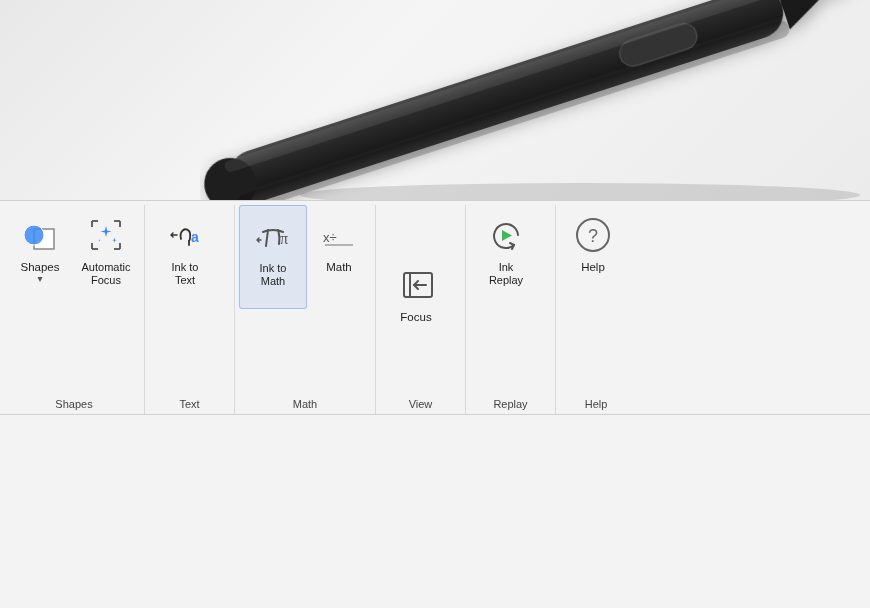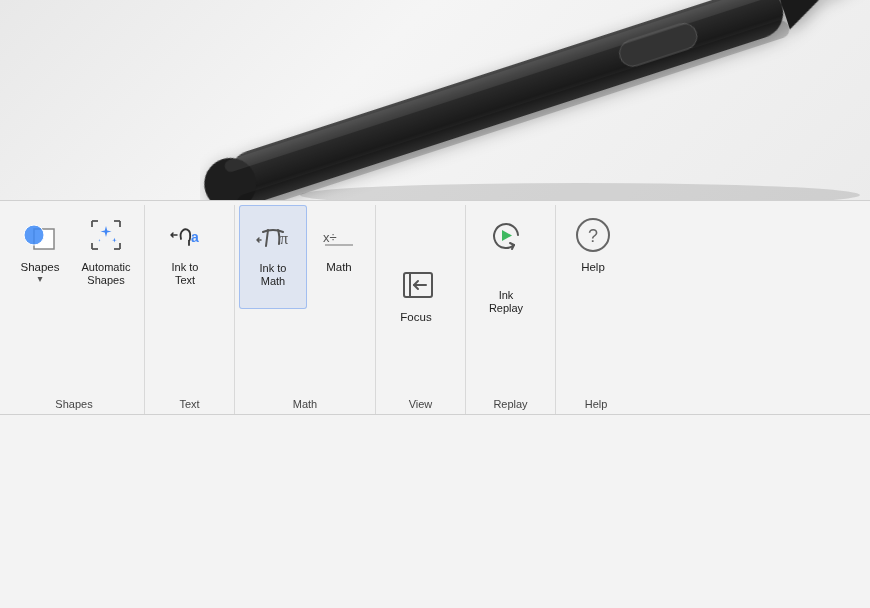--- a/index.html
+++ b/index.html
@@ -209,21 +209,21 @@
               <line x1="8" y1="36" x2="14" y2="36" stroke="#555" stroke-width="1.8"></line>
               <line x1="36" y1="36" x2="30" y2="36" stroke="#555" stroke-width="1.8"></line>
               <line x1="36" y1="36" x2="36" y2="30" stroke="#555" stroke-width="1.8"></line>
 
               <path d="M22 13 L23.2 17.5 L27.5 18.5 L23.2 19.5 L22 24 L20.8 19.5 L16.5 18.5 L20.8 17.5 Z" fill="#4287f5"></path>
               <path d="M30 26 L30.8 28.5 L33 29 L30.8 29.5 L30 32 L29.2 29.5 L27 29 L29.2 28.5 Z" fill="#4287f5" transform="scale(0.8) translate(8,5)"></path>
               <path d="M17 27 L17.5 28.8 L19 29 L17.5 29.2 L17 31 L16.5 29.2 L15 29 L16.5 28.8 Z" fill="#4287f5" transform="scale(0.7) translate(5,10)"></path>
             </svg>
           </div>
           <span class="btn-label-two" style="white-space:pre-line; font-size:11px;">Automatic
-Shapes</span>
+Focus</span>
         </button>
         <span class="ribbon-group-label">Shapes</span>
       </div>
 
       <div class="ribbon-group" style="padding-bottom:20px; min-width:90px;">
         <button class="ribbon-btn" style="min-width:72px;">
           <div class="btn-icon">
             <svg width="44" height="44" viewBox="0 0 44 44">
 
               <path d="M18 26 C16 18, 22 14, 26 18 C28 20, 27 28, 26 28 L26 32" stroke="#333" stroke-width="1.8" fill="none" stroke-linecap="round"></path>
@@ -296,21 +296,21 @@
           <div class="btn-icon">
             <svg width="44" height="44" viewBox="0 0 44 44">
 
               <path d="M34 22 A12 12 0 1 0 30 32" fill="none" stroke="#555" stroke-width="2" stroke-linecap="round"></path>
 
               <polyline points="26,30 30,32 28,36" fill="none" stroke="#555" stroke-width="2" stroke-linecap="round" stroke-linejoin="round"></polyline>
 
               <polygon points="18,17 18,28 28,22.5" fill="#3db85f"></polygon>
             </svg>
           </div>
-          <span class="btn-label-two" style="white-space:pre-line; font-size:11px;margin-top:28px;">Ink
+          <span class="btn-label-two" style="white-space:pre-line; font-size:11px;">Ink
 Replay</span>
         </button>
         <span class="ribbon-group-label">Replay</span>
       </div>
 
       <div class="ribbon-group" style="padding-bottom:20px; min-width:80px; border-right:none;">
         <button class="ribbon-btn" style="min-width:66px;">
           <div class="btn-icon">
             <svg width="44" height="44" viewBox="0 0 44 44">
               <circle cx="22" cy="22" r="16" fill="none" stroke="#666" stroke-width="2"></circle>

